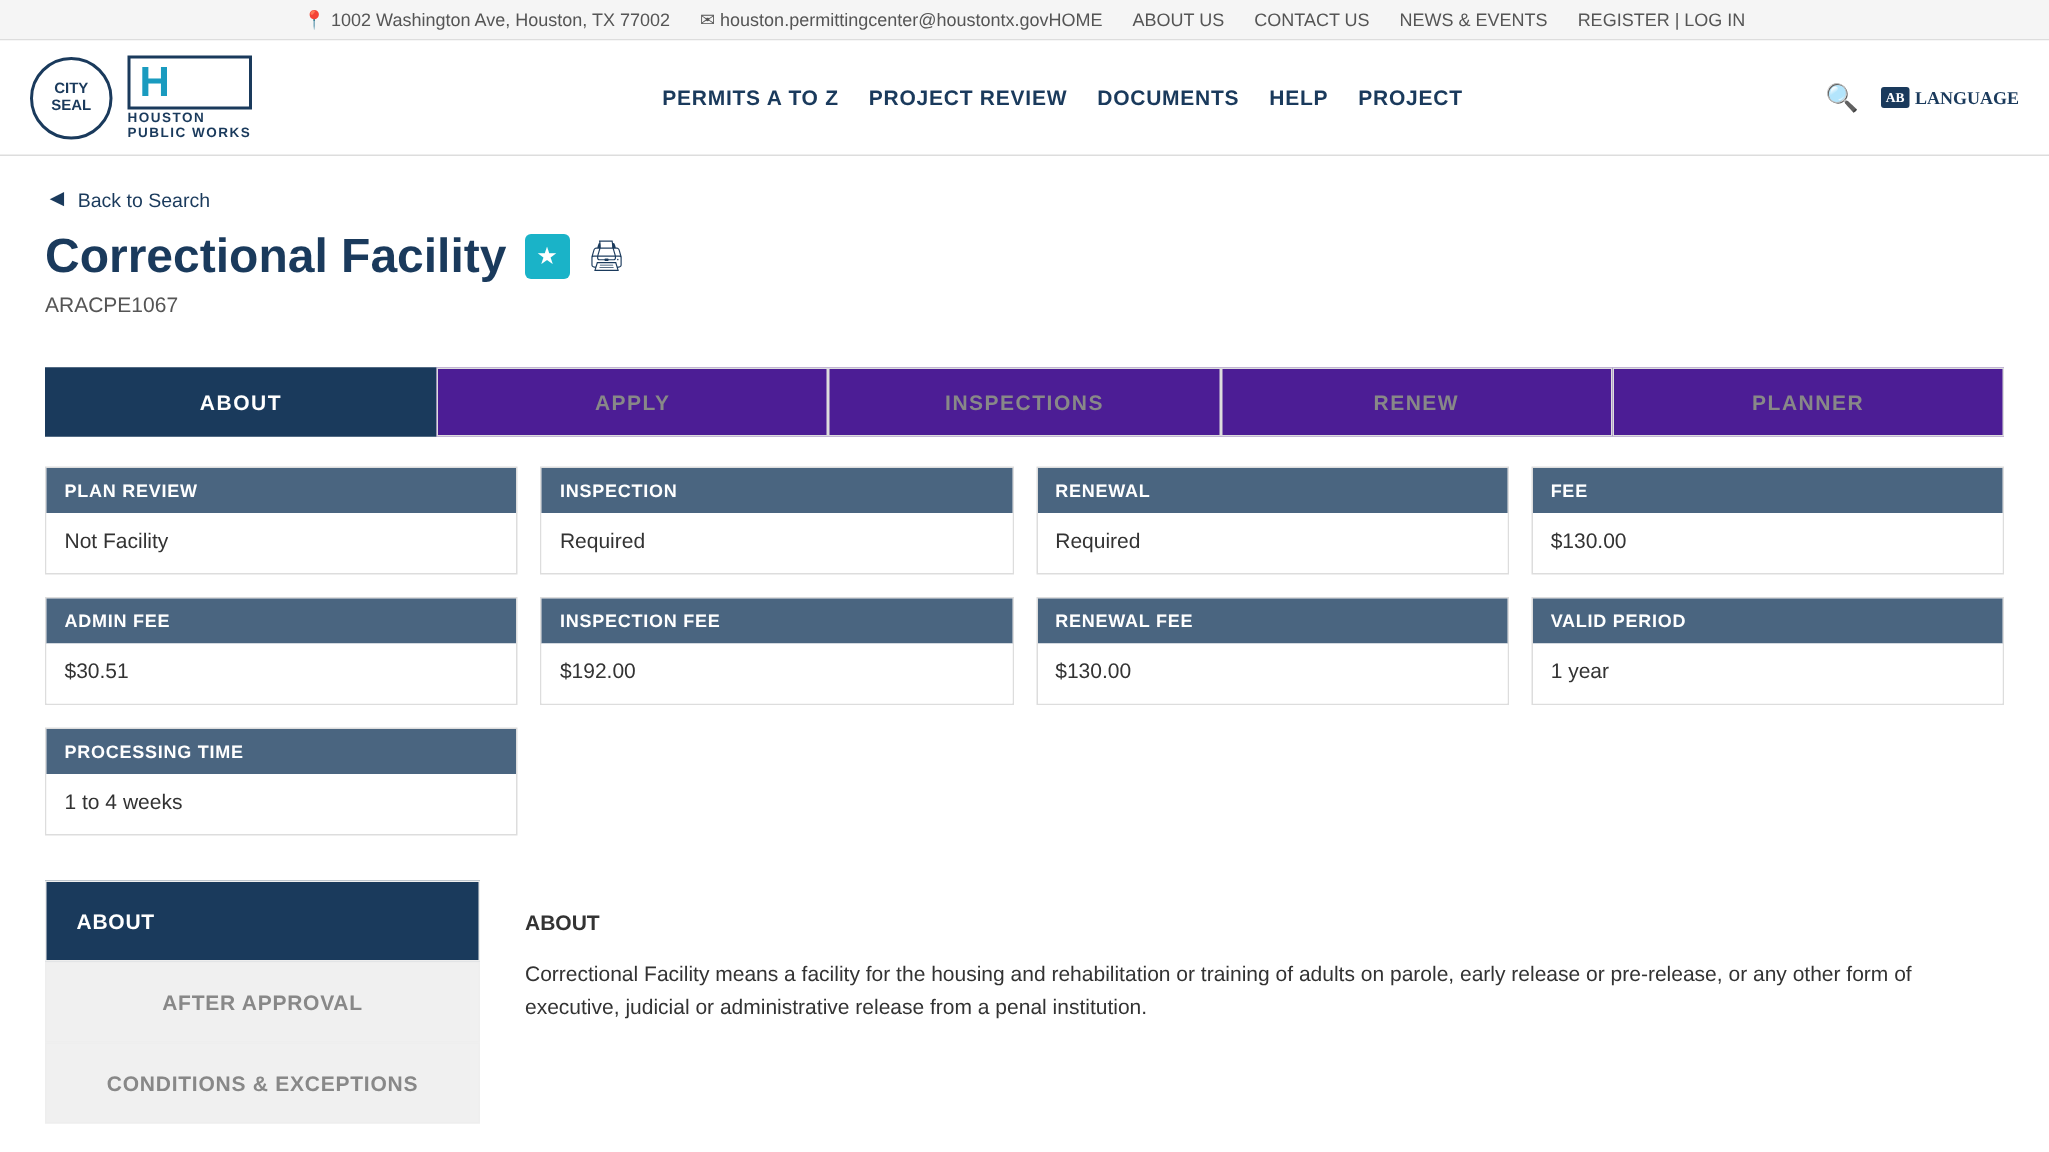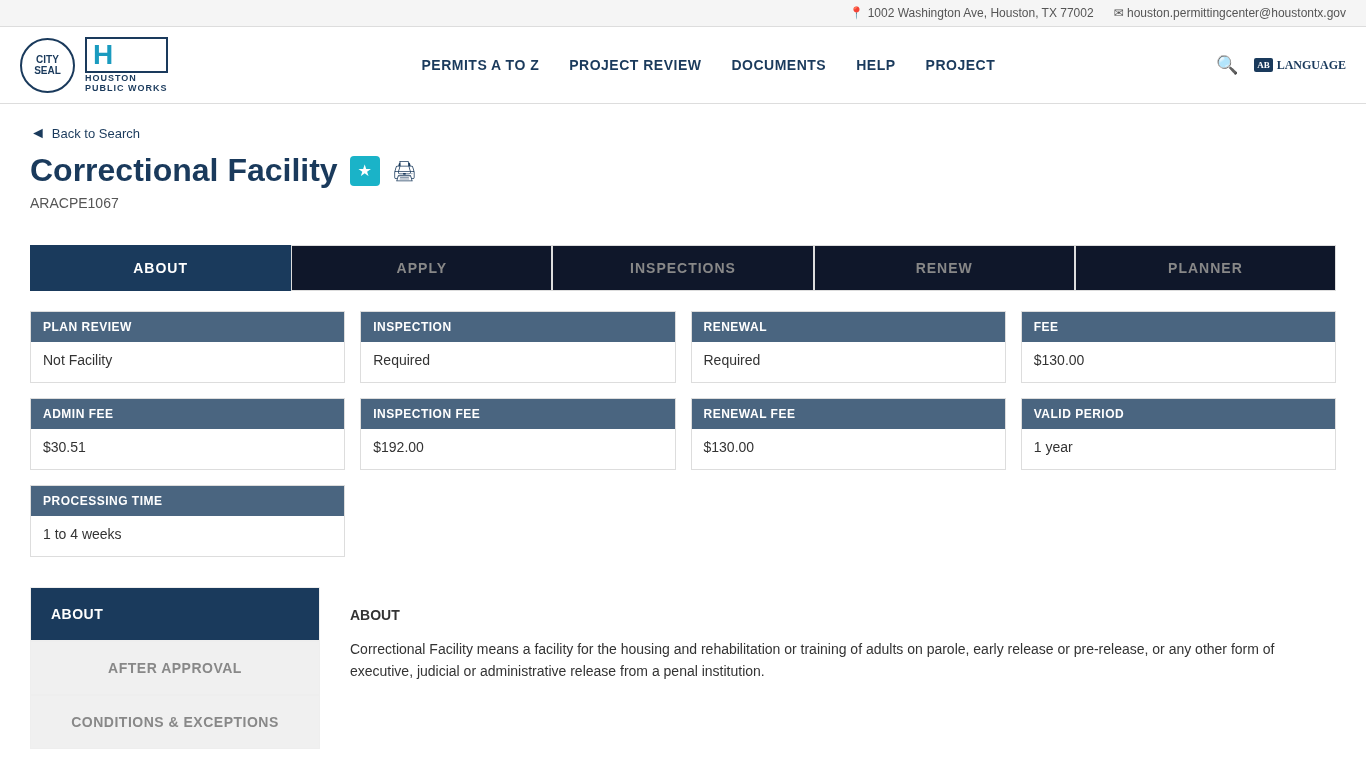--- a/index.html
+++ b/index.html
@@ -4,21 +4,21 @@
   <style>
     * { box-sizing: border-box; margin: 0; padding: 0; }
     body { font-family: Arial, sans-serif; font-size: 14px; color: #333; background: #fff; }
 
     
     .top-bar {
       background: #f5f5f5;
       border-bottom: 1px solid #ddd;
       padding: 6px 20px;
       display: flex;
-      justify-content: flex-end;
+      justify-content: center;
       align-items: center;
       font-size: 12px;
       color: #555;
     }
     .top-bar-left { display: flex; gap: 20px; align-items: center; }
     .top-bar-right { display: flex; gap: 20px; align-items: center; }
     .top-bar a { color: #555; text-decoration: none; font-size: 12px; }
 
     
     .header {
@@ -41,21 +41,21 @@
       border: 2px solid #1a3a5c;
       display: flex; align-items: center; justify-content: center;
       font-size: 10px; color: #1a3a5c; font-weight: bold; text-align: center;
     }
     .logo-h {
       font-size: 28px; font-weight: bold; color: #1a9bbf; line-height: 1;
       border: 2px solid #1a3a5c; padding: 2px 6px;
     }
     .logo-text { font-size: 9px; color: #1a3a5c; font-weight: bold; letter-spacing: 1px; }
     .main-nav {
-      display: flex; align-items: center; gap: 30px; flex: 1; justify-content: center;
+      display: flex; align-items: center; gap: 20px; flex: 1; justify-content: center;
     }
     .main-nav a {
       text-decoration: none; color: #1a3a5c; font-weight: bold; font-size: 14px;
       letter-spacing: 0.5px;
     }
     .nav-icons { display: flex; gap: 15px; align-items: center; margin-left: 20px; }
     .search-icon-btn {
       background: none; border: none; cursor: pointer; color: #1a9bbf; font-size: 18px;
     }
     .language-btn {
@@ -94,21 +94,21 @@
       color: #1a3a5c; font-size: 20px; cursor: pointer;
     }
     .page-code { color: #555; font-size: 14px; margin-bottom: 34px; }
 
     
     .tabs { display: flex; margin-bottom: 20px; border: none; }
     .tab {
       flex: 1; padding: 14px 10px; text-align: center;
       font-weight: bold; font-size: 14px; letter-spacing: 1px;
       cursor: pointer; border: 1px solid #ddd;
-      color: #888; background: #0f172a;
+      color: #888; background: #4c1d95;
     }
     .tab.active { background: #1a3a5c; color: #fff; border-color: #1a3a5c; }
 
     
     .cards-grid {
       display: grid;
       grid-template-columns: repeat(4, 1fr);
       gap: 15px;
       margin-bottom: 15px;
       border-radius: 32px;
@@ -148,20 +148,27 @@
 <body>
 
 <div class="top-bar">
   <div class="top-bar-left">
     <span>
       📍 <span>1002 Washington Ave, Houston, TX 77002</span>
     </span>
     <span>
       ✉ <span>houston.permittingcenter@houstontx.gov</span>
     </span>
+  </div>
+  <div class="top-bar-right">
+    <a href="#">HOME</a>
+    <a href="#">ABOUT US</a>
+    <a href="#">CONTACT US</a>
+    <a href="#">NEWS &amp; EVENTS</a>
+    <a href="#">REGISTER | LOG IN</a>
   </div>
 </div>
 
 <div class="header">
   <div class="logo-area">
     <div class="logo-circle">CITY<br>SEAL</div>
     <div>
       <div class="logo-h">H</div>
       <div class="logo-text">HOUSTON<br>PUBLIC WORKS</div>
     </div>

